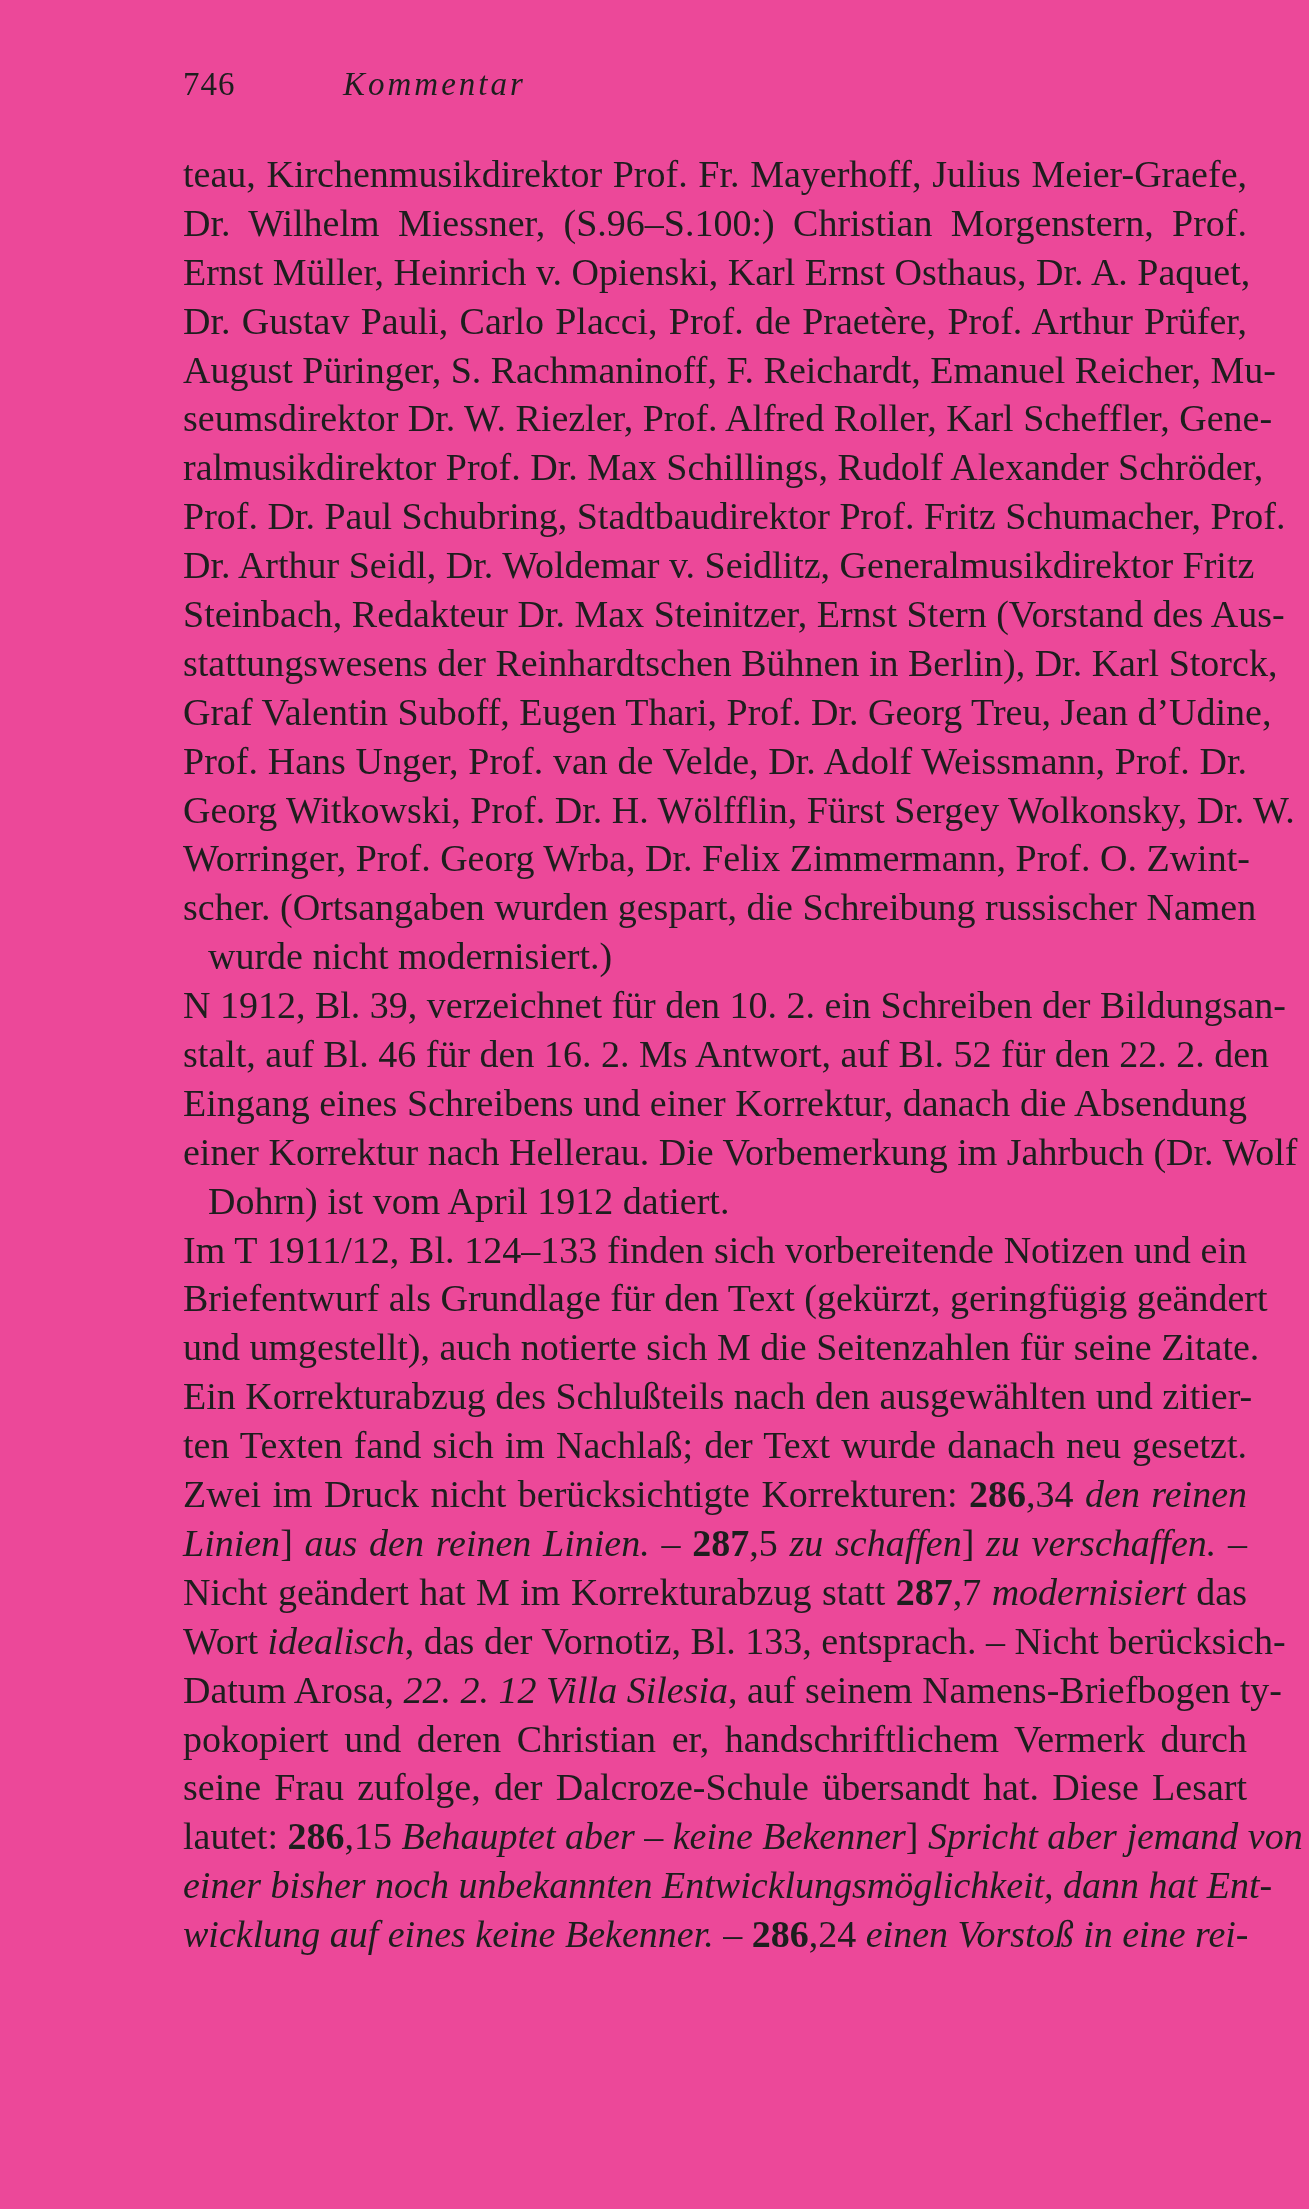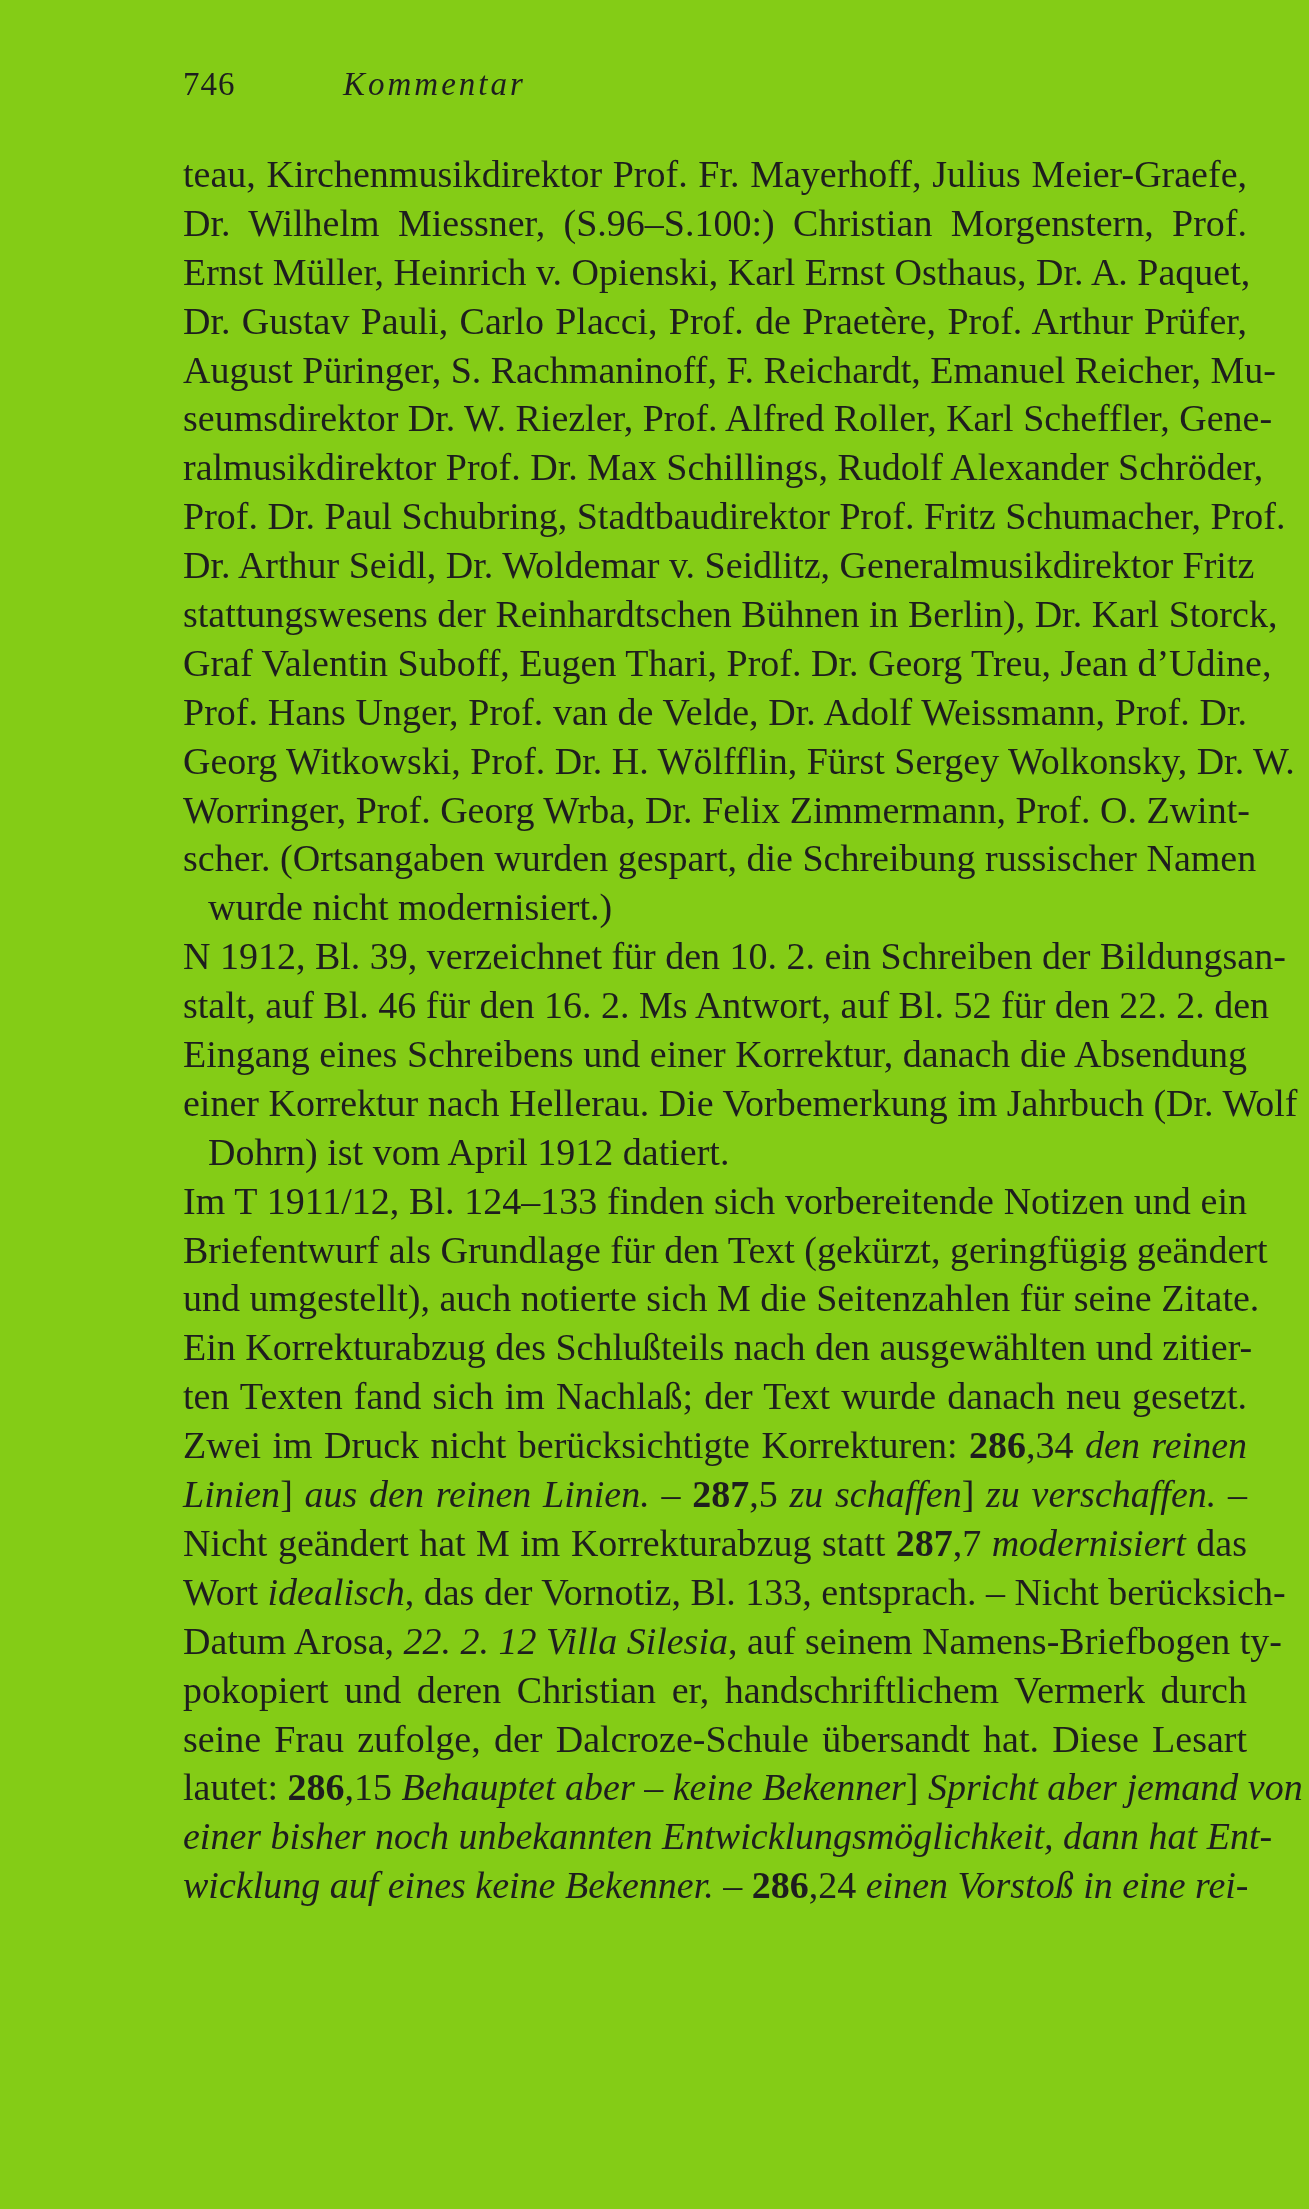--- a/index.html
+++ b/index.html
@@ -1,18 +1,18 @@
 <!DOCTYPE html>
 <html><head>
 <meta charset="utf-8">
 <style>
   html, body { margin: 0; padding: 0; background: #ffffff; }
   body { width: 1309px; height: 2209px; position: relative; overflow: hidden;
          font-family: "Liberation Serif", "DejaVu Serif", serif; color: #1e1e1e; }
-  .page { position: absolute; left: 0; top: 0; width: 1309px; height: 2209px; background: #84cc16; }
+  .page { position: absolute; left: 0; top: 0; width: 1309px; height: 2209px; background: #ec4899; }
   .header { position: absolute; left: 183px; top: 62px; height: 44px; font-size: 33px; line-height: 44px; }
   .page-number { position: absolute; left: 0; top: 0; letter-spacing: 1px; }
   .running-title { position: absolute; left: 160px; top: 0; font-style: italic; letter-spacing: 3px; white-space: nowrap; }
   .body { position: absolute; left: 183px; top: 150px; width: 1064px; }
   .line { height: 48.9px; line-height: 48.9px; font-size: 38px; white-space: nowrap;
           text-align: justify; text-align-last: justify; overflow: visible; }
   .line.last { text-align: left; text-align-last: left; margin-left: 25px; }
   .seg-italic { font-style: italic; }
   .seg-bold { font-weight: bold; }
 </style>
@@ -27,20 +27,21 @@
   <div class="body" id="body-text">
       <div class="line"><span>teau, Kirchenmusikdirektor Prof. Fr. Mayerhoff, Julius Meier-Graefe,</span></div>
       <div class="line"><span>Dr. Wilhelm Miessner, (S.96–S.100:) Christian Morgenstern, Prof.</span></div>
       <div class="line"><span>Ernst Müller, Heinrich v. Opienski, Karl Ernst Osthaus, Dr. A. Paquet,</span></div>
       <div class="line"><span>Dr. Gustav Pauli, Carlo Placci, Prof. de Praetère, Prof. Arthur Prüfer,</span></div>
       <div class="line"><span>August Püringer, S. Rachmaninoff, F. Reichardt, Emanuel Reicher, Mu-</span></div>
       <div class="line"><span>seumsdirektor Dr. W. Riezler, Prof. Alfred Roller, Karl Scheffler, Gene-</span></div>
       <div class="line"><span>ralmusikdirektor Prof. Dr. Max Schillings, Rudolf Alexander Schröder,</span></div>
       <div class="line"><span>Prof. Dr. Paul Schubring, Stadtbaudirektor Prof. Fritz Schumacher, Prof.</span></div>
       <div class="line"><span>Dr. Arthur Seidl, Dr. Woldemar v. Seidlitz, Generalmusikdirektor Fritz</span></div>
+      <div class="line"><span>Steinbach, Redakteur Dr. Max Steinitzer, Ernst Stern (Vorstand des Aus-</span></div>
       <div class="line"><span>stattungswesens der Reinhardtschen Bühnen in Berlin), Dr. Karl Storck,</span></div>
       <div class="line"><span>Graf Valentin Suboff, Eugen Thari, Prof. Dr. Georg Treu, Jean d’Udine,</span></div>
       <div class="line"><span>Prof. Hans Unger, Prof. van de Velde, Dr. Adolf Weissmann, Prof. Dr.</span></div>
       <div class="line"><span>Georg Witkowski, Prof. Dr. H. Wölfflin, Fürst Sergey Wolkonsky, Dr. W.</span></div>
       <div class="line"><span>Worringer, Prof. Georg Wrba, Dr. Felix Zimmermann, Prof. O. Zwint-</span></div>
       <div class="line"><span>scher. (Ortsangaben wurden gespart, die Schreibung russischer Namen</span></div>
       <div class="line last"><span>wurde nicht modernisiert.)</span></div>
       <div class="line"><span>N 1912, Bl. 39, verzeichnet für den 10. 2. ein Schreiben der Bildungsan-</span></div>
       <div class="line"><span>stalt, auf Bl. 46 für den 16. 2. Ms Antwort, auf Bl. 52 für den 22. 2. den</span></div>
       <div class="line"><span>Eingang eines Schreibens und einer Korrektur, danach die Absendung</span></div>

